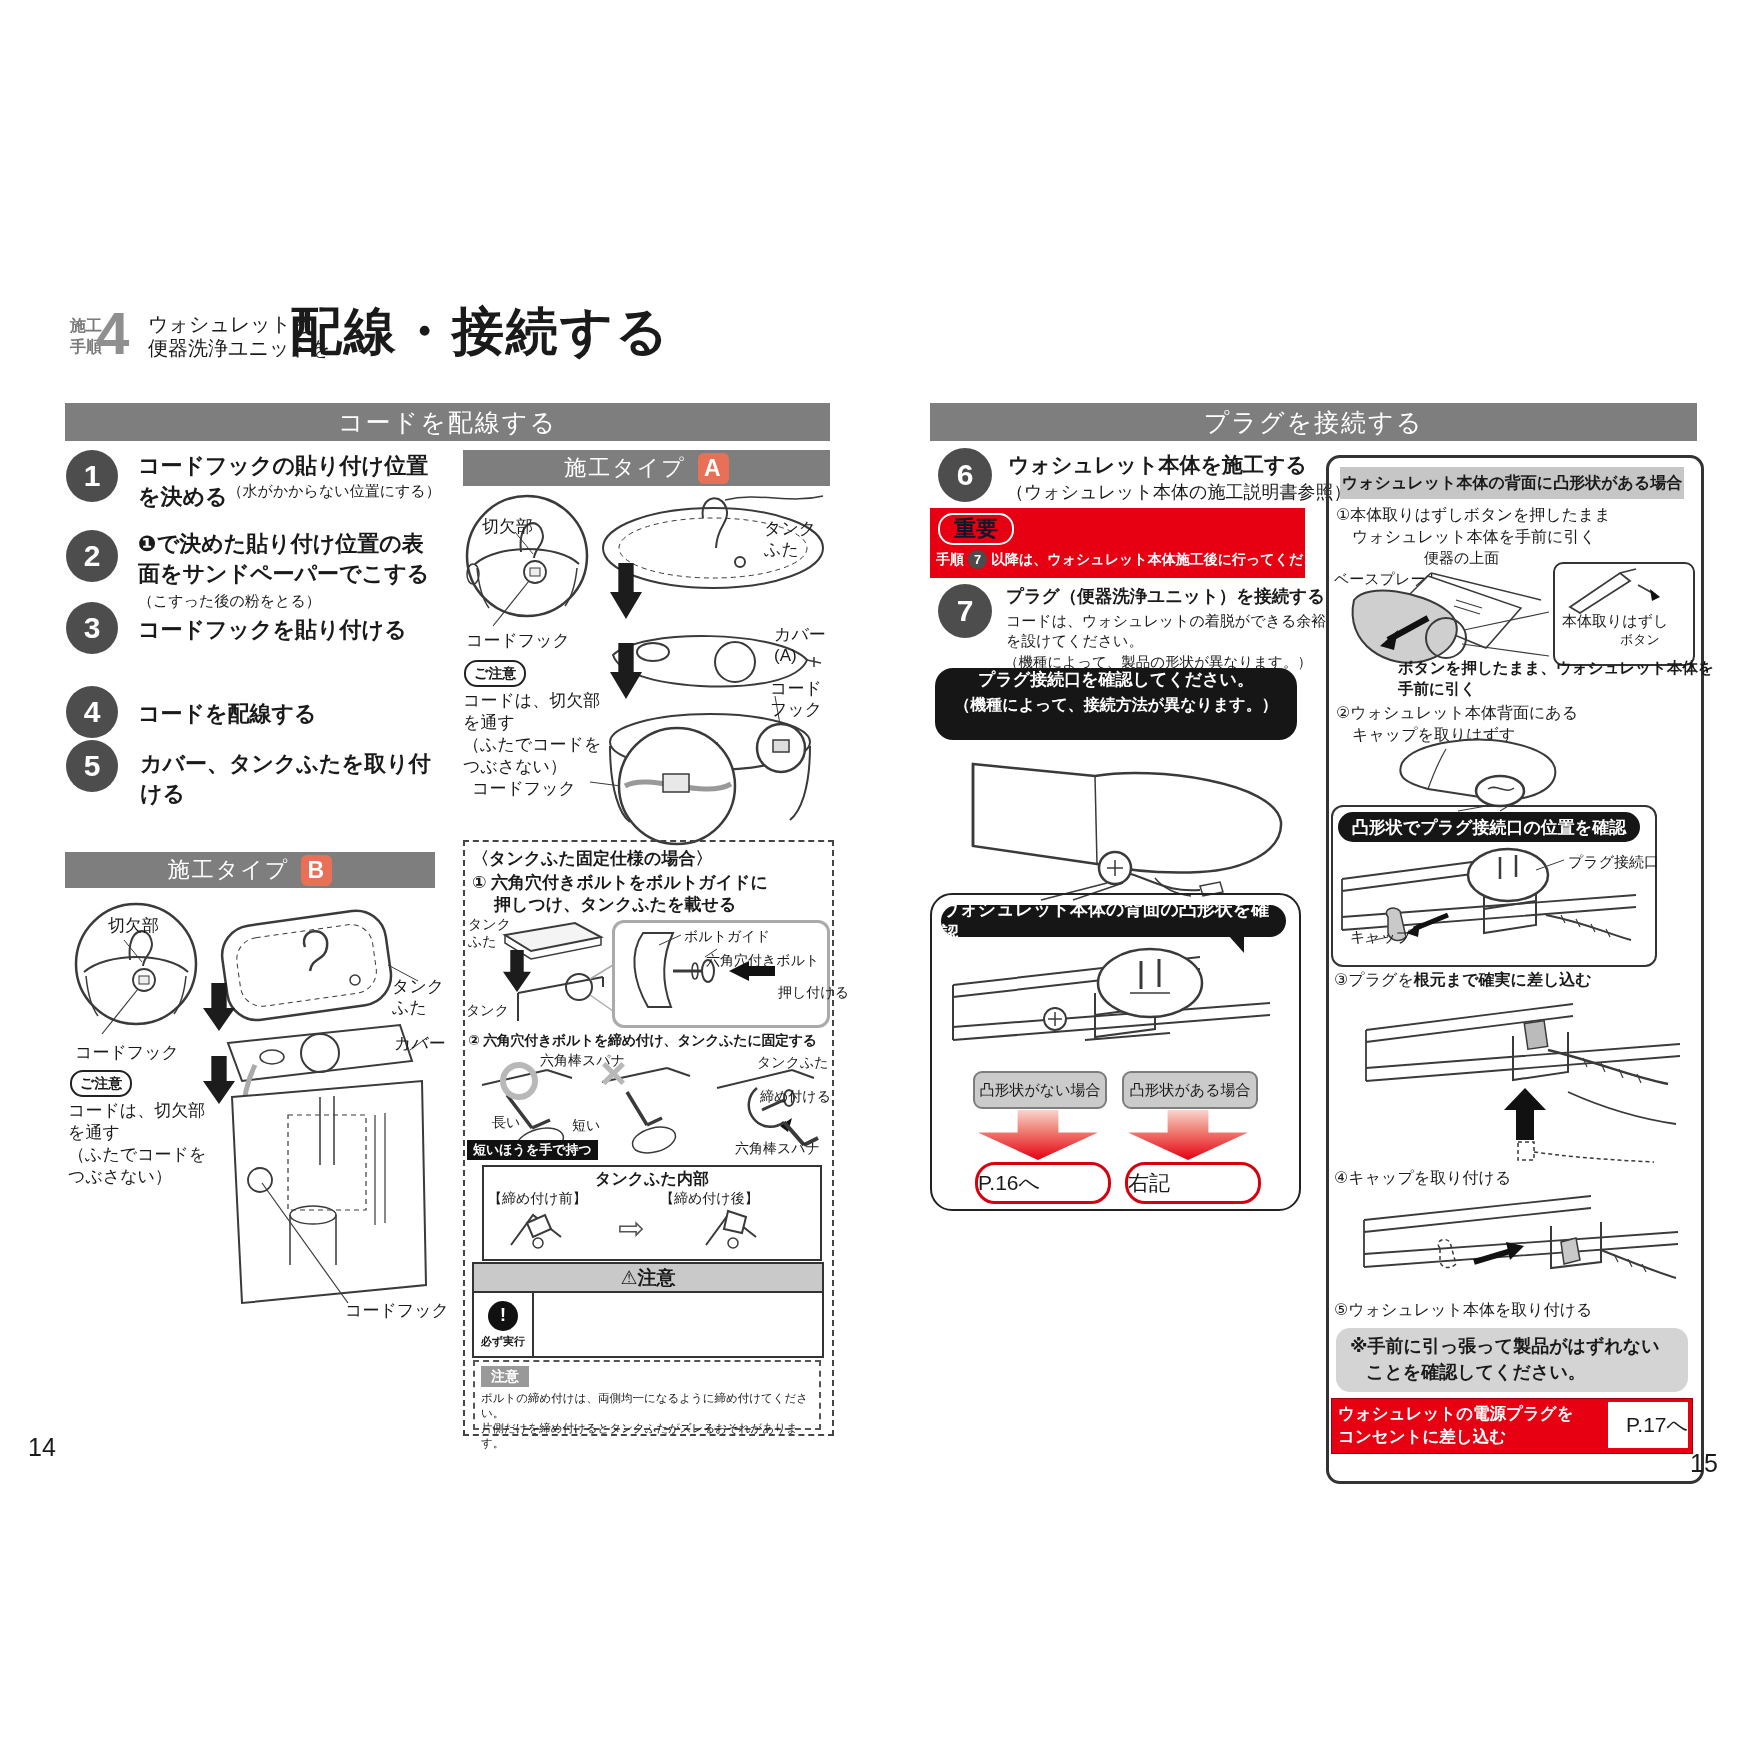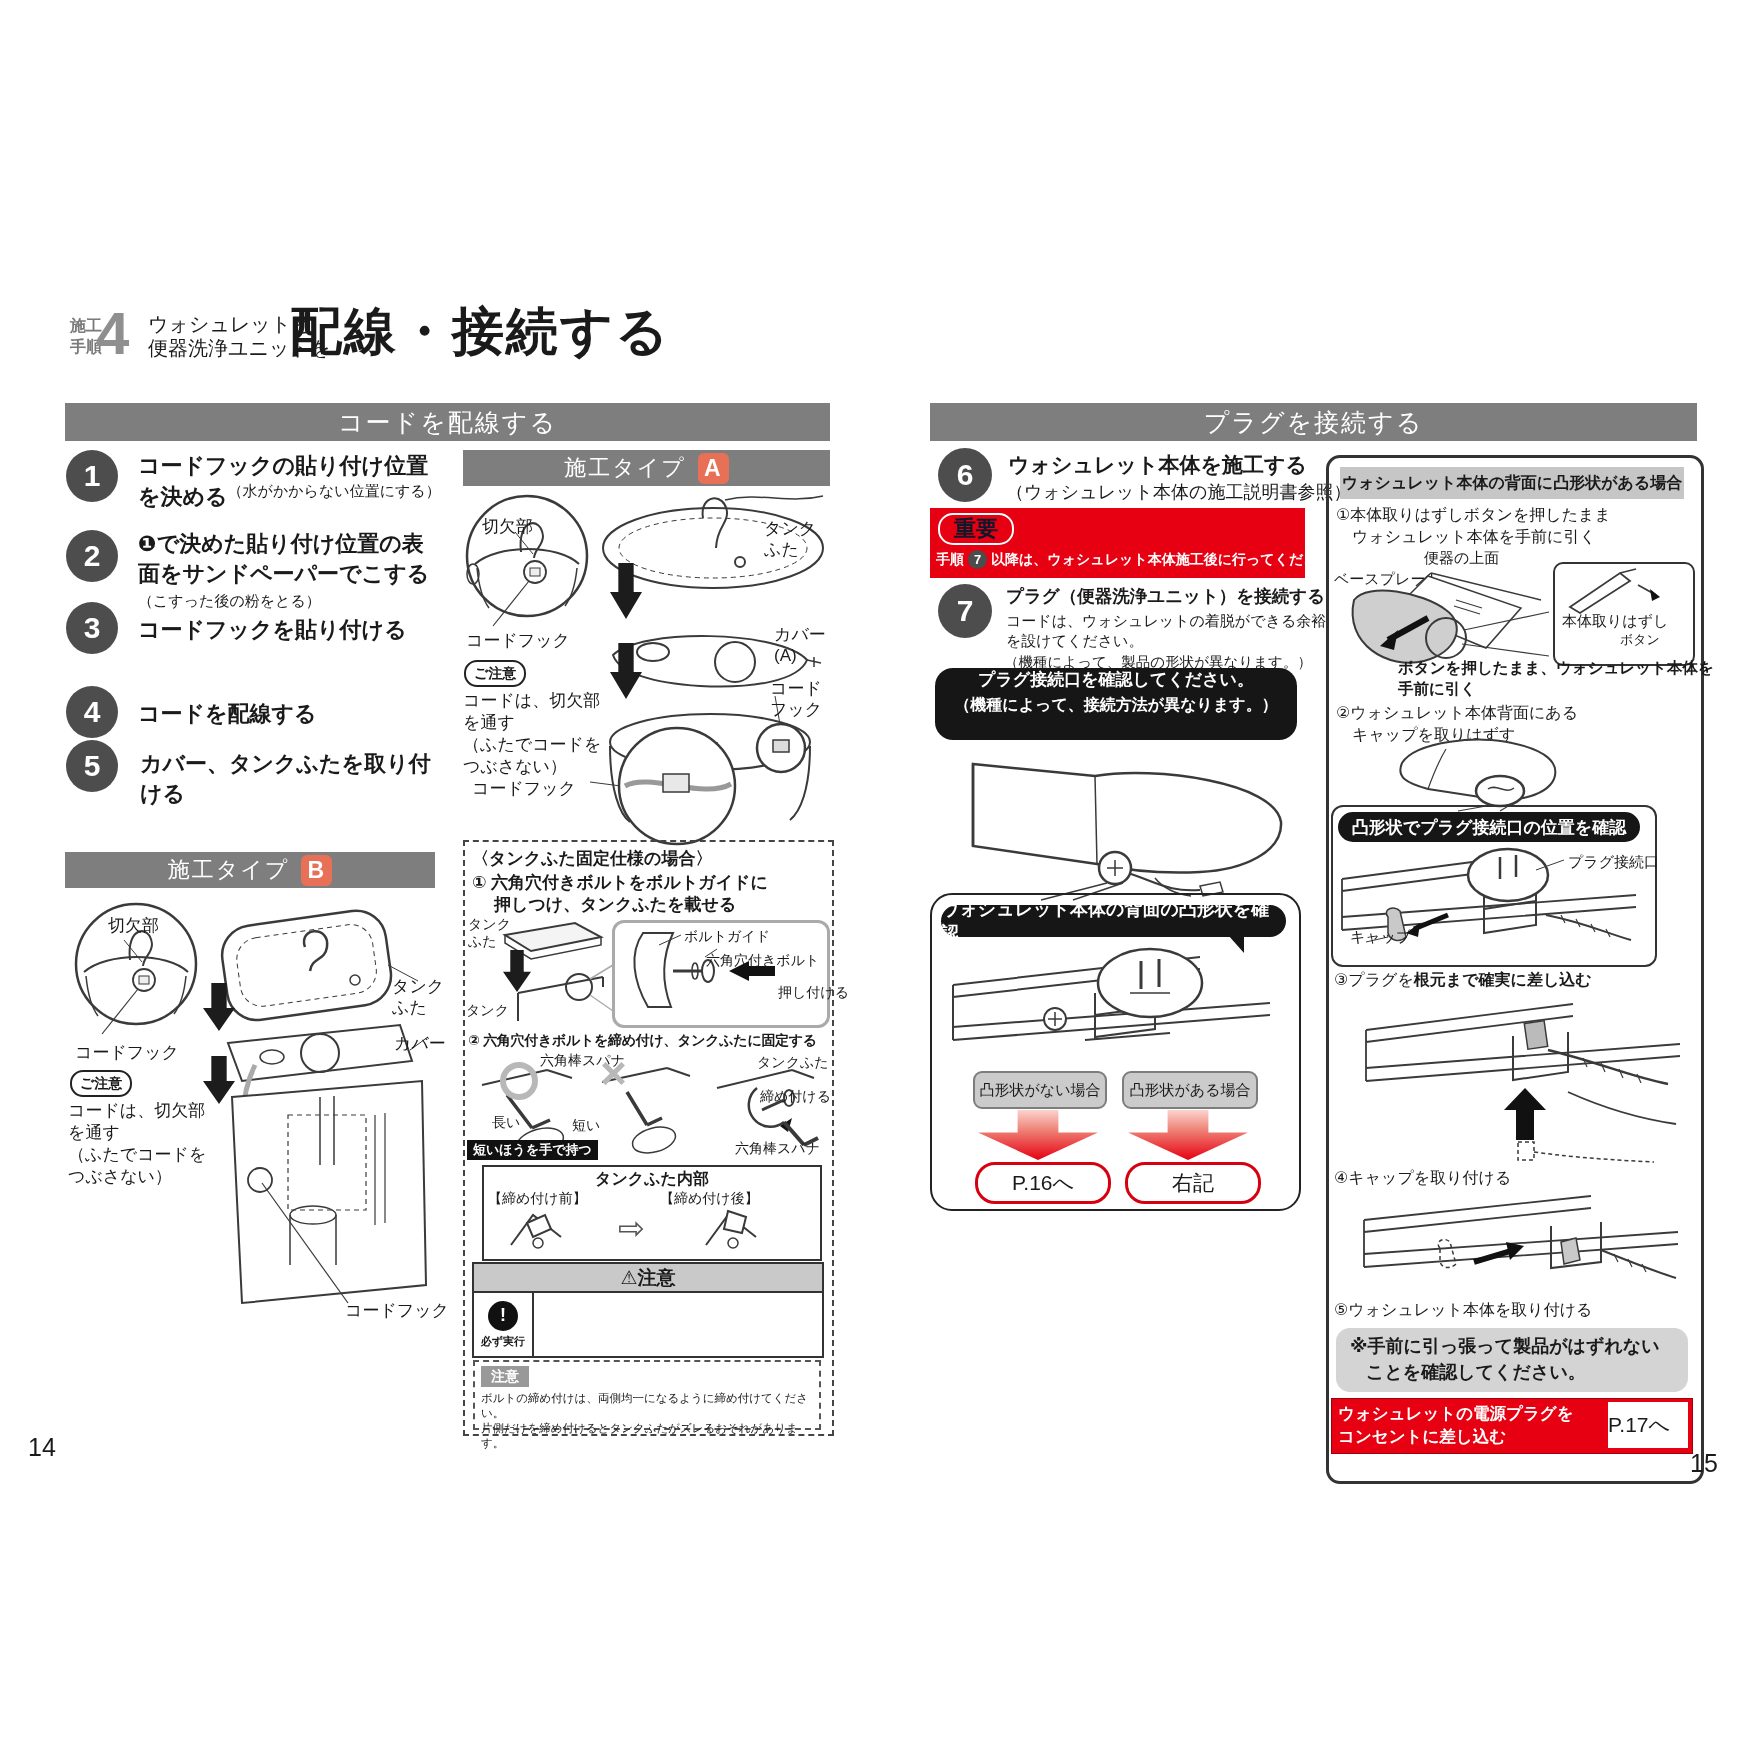--- a/index.html
+++ b/index.html
@@ -10,21 +10,21 @@
   .b{font-weight:bold}
   .flexrow{display:flex;align-items:flex-start}
   .bar{position:absolute;background:#7e7e7e;color:#fff;display:flex;align-items:center;justify-content:center;font-size:25px;letter-spacing:2px}
   .typebadge{display:inline-flex;width:31px;height:31px;background:#e87056;color:#fff;border-radius:6px;align-items:center;justify-content:center;font-weight:bold;font-size:23px;margin-left:12px}
   .stepc{position:absolute;background:#4d4d4d;color:#fff;border-radius:50%;display:flex;align-items:center;justify-content:center;font-weight:bold;font-size:30px}
   .darr{position:absolute;background:#1c1c1c;clip-path:polygon(26% 0,74% 0,74% 52%,100% 52%,50% 100%,0 52%,26% 52%)}
   .rarr{position:absolute;background:linear-gradient(180deg,#fbd3ce 0%,#ef8276 40%,#e60012 100%);clip-path:polygon(33% 0,67% 0,67% 45%,100% 45%,50% 100%,0 45%,33% 45%)}
   .blackbox{position:absolute;background:#161616;color:#fff;border-radius:18px;display:flex;flex-direction:column;align-items:center;}
   .bpill{position:absolute;background:#161616;color:#fff;border-radius:18px;display:flex;align-items:center;justify-content:center;font-weight:bold}
   .graypill{position:absolute;background:#cbcbcb;border:2px solid #7d7d7d;border-radius:9px;display:flex;align-items:center;justify-content:center;font-size:15px}
-  .redbtn{position:absolute;background:#fff;border:3px solid #d7000f;border-radius:20px;display:flex;align-items:center;justify-content:center;font-size:21px}
+  .redbtn{position:absolute;background:#fff;border:3px solid #d7000f;border-radius:20px;display:flex;align-items:center;font-size:21px}
   .gochui{position:absolute;border:2px solid #222;border-radius:13px;font-size:14px;font-weight:bold;padding:0 8px;line-height:23px;background:#fff}
   .blackbadge{position:absolute;background:#111;color:#fff;font-size:13px;font-weight:bold;padding:2px 6px;line-height:16px}
   .graybadge{display:inline-block;background:#999;color:#fff;font-size:14px;font-weight:bold;padding:0 10px;line-height:21px}
   .ring{position:absolute;border:6px solid #b8b8b8;border-radius:50%}
   .xmark{position:absolute;color:#b8b8b8;font-weight:bold}
   svg.abs{overflow:visible}
 </style>
 </head>
 <body>
 
@@ -460,18 +460,18 @@
     <polygon points="168,56 150,52 154,70" fill="#111" stroke="none"></polygon>
   </g>
 </svg>
 <div class="t" style="left:1334px;top:1300px;font-size:16px">⑤ウォシュレット本体を取り付ける</div>
 <div class="abs" style="left:1336px;top:1328px;width:352px;height:64px;background:#d4d4d4;border-radius:14px"></div>
 <div class="t b" style="left:1350px;top:1335px;font-size:18px">※手前に引っ張って製品がはずれない</div>
 <div class="t b" style="left:1366px;top:1361px;font-size:18px">ことを確認してください。</div>
 <div class="abs" style="left:1331px;top:1398px;width:360px;height:54px;background:#e60012;border:1px solid #9e000c"></div>
 <div class="t b" style="left:1338px;top:1403px;font-size:16.5px;color:#fff">ウォシュレットの電源プラグを</div>
 <div class="t b" style="left:1338px;top:1426px;font-size:16.5px;color:#fff">コンセントに差し込む</div>
-<div class="abs" style="left:1608px;top:1402px;width:80px;height:46px;background:#fff;display:flex;align-items:center;justify-content:flex-start;font-size:21px">
+<div class="abs" style="left:1608px;top:1402px;width:80px;height:46px;background:#fff;display:flex;align-items:center;justify-content:flex-end;font-size:21px">
     <span>P.17へ</span>
   </div>
 
 <div class="t" style="left:28px;top:1432px;font-size:25px">14</div>
 <div class="t" style="left:1690px;top:1448px;font-size:25px">15</div>
 
 </body></html>

